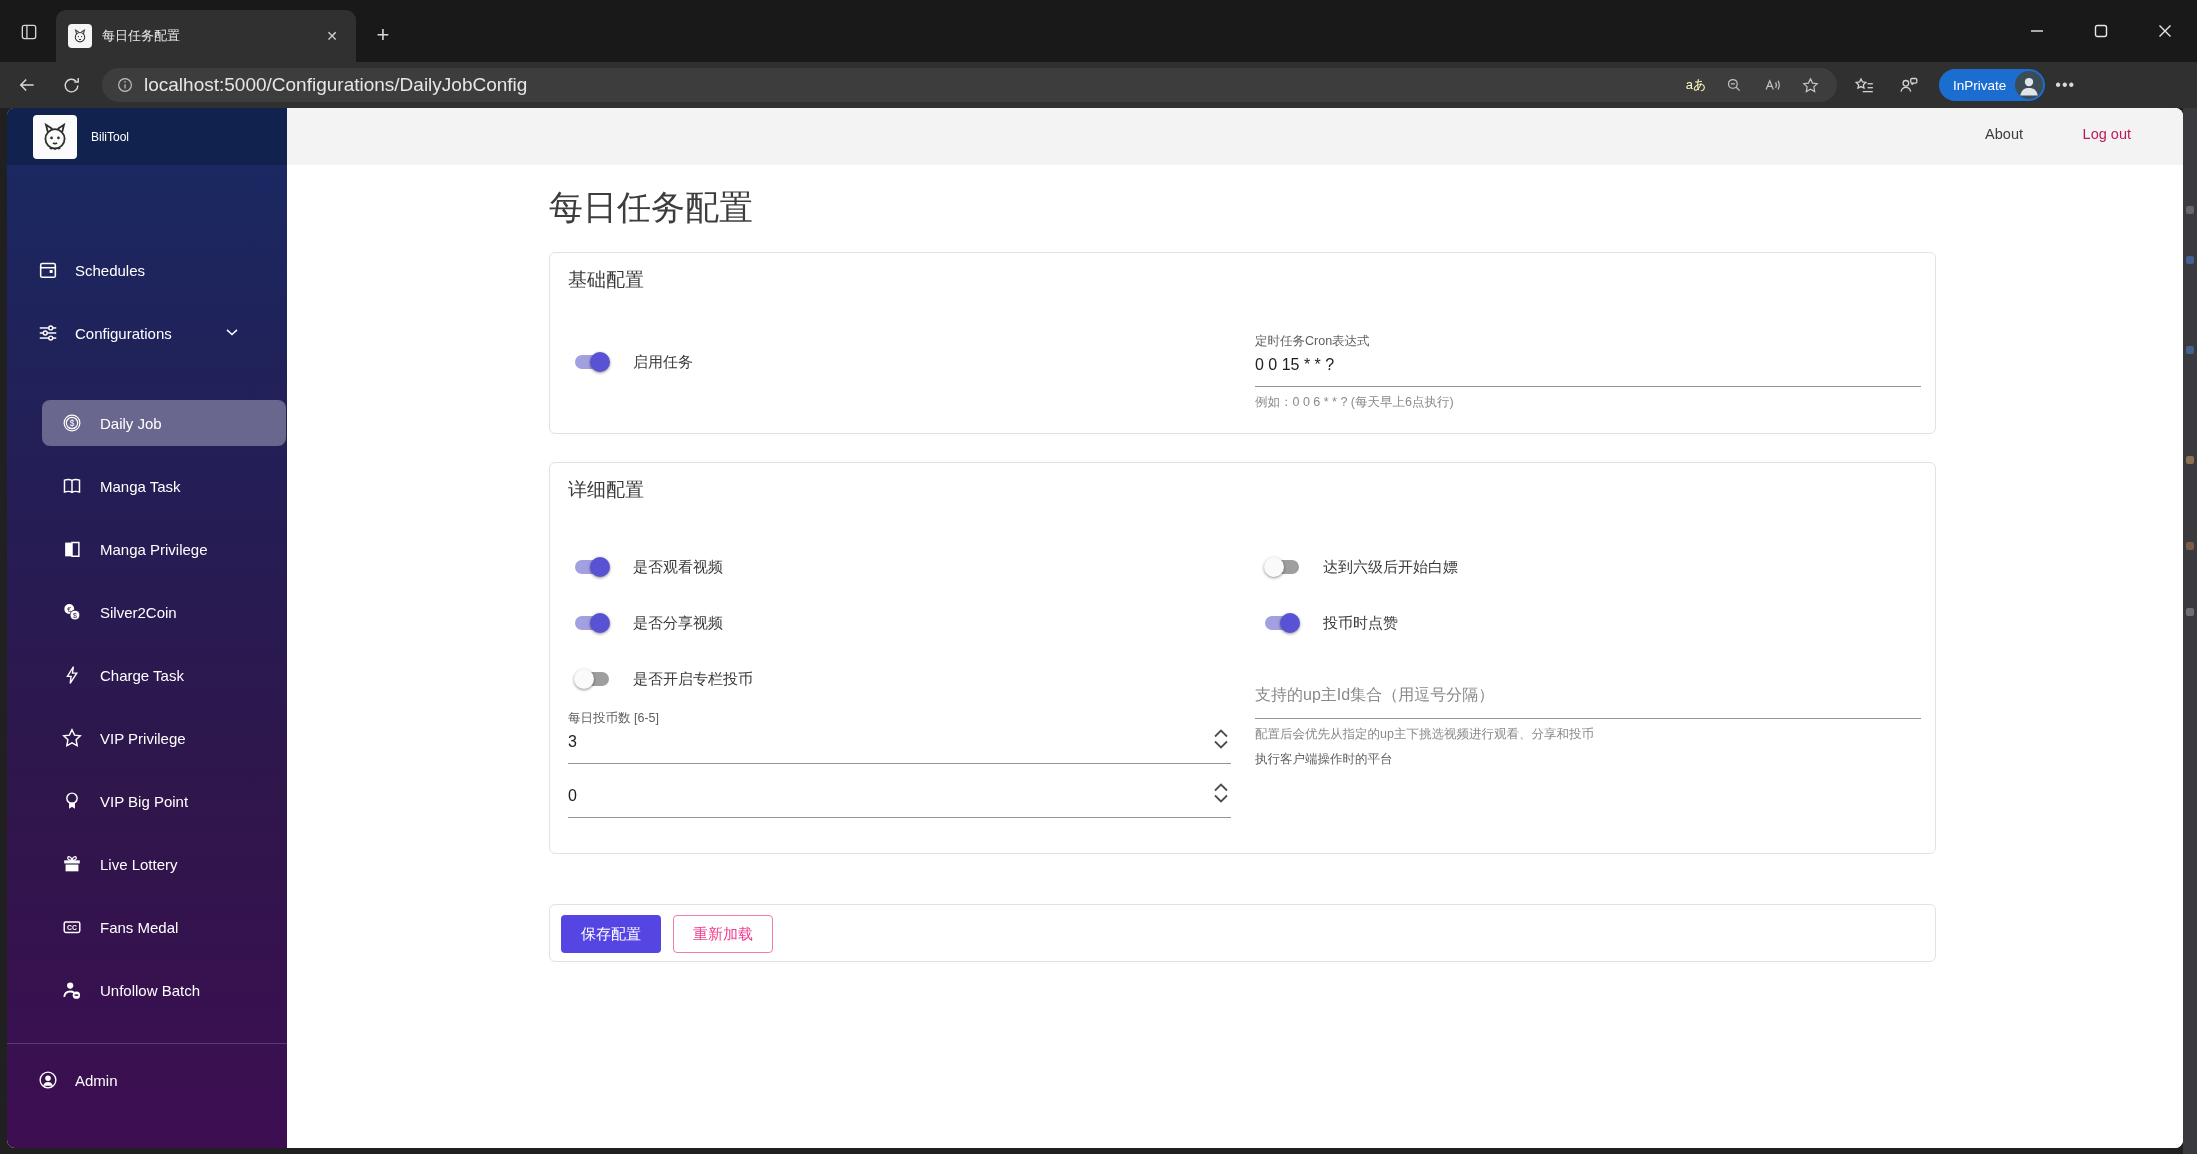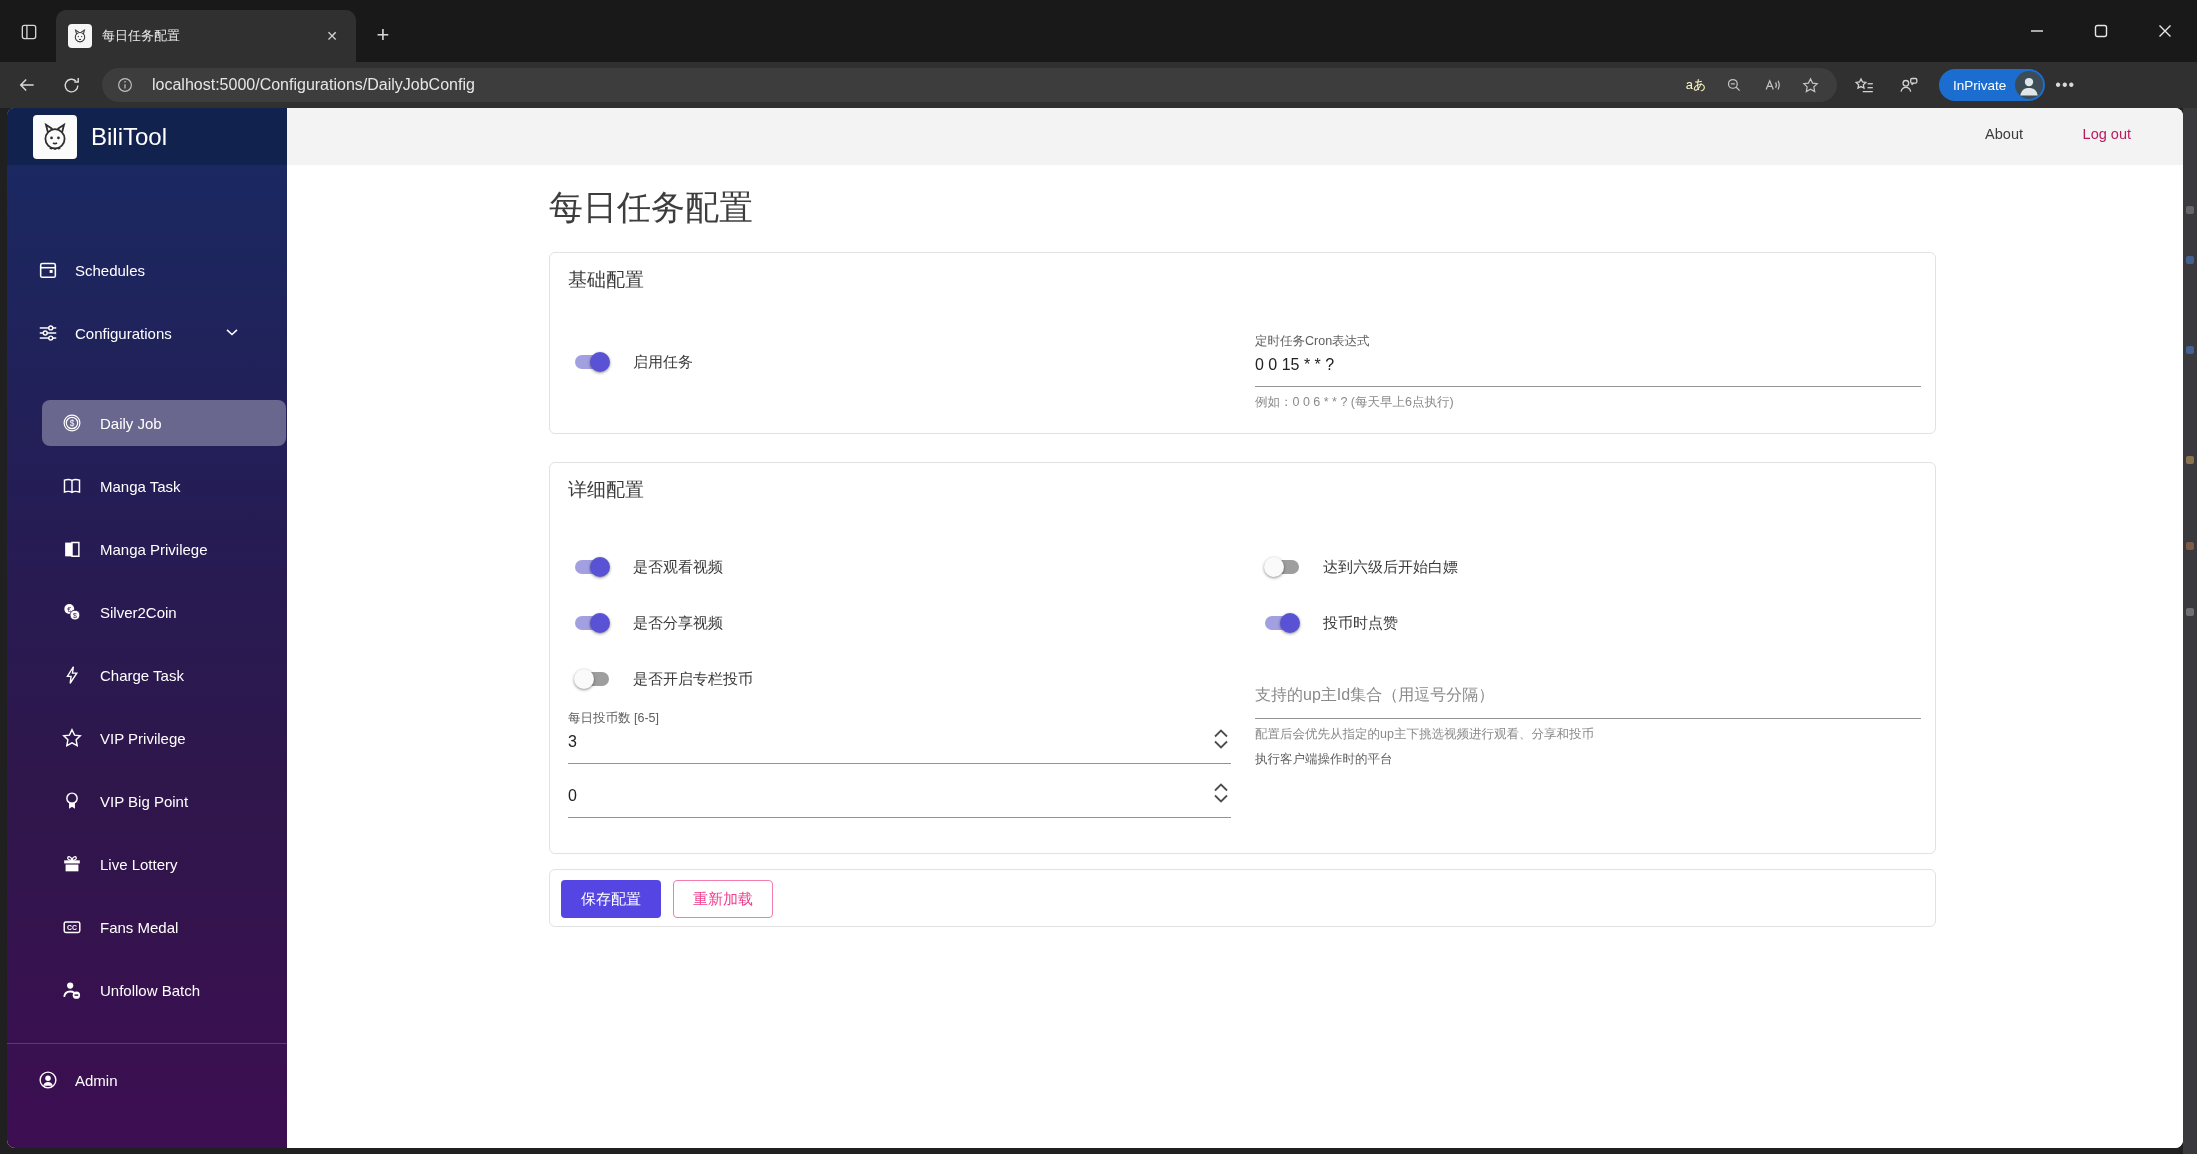--- a/index.html
+++ b/index.html
@@ -14,39 +14,39 @@
   .tab-title { color:#e9e9e9; font-size:13px; margin-left:10px; flex:1; white-space:nowrap; overflow:hidden; }
   .tab-close { color:#cfcfcf; font-size:14px; width:24px; height:24px; display:flex; align-items:center; justify-content:center; border-radius:4px; }
   .newtab { position:absolute; left:366px; top:18px; width:34px; height:34px; color:#d6d6d6; font-size:22px; display:flex; align-items:center; justify-content:center; }
   .wincontrols { position:absolute; right:0; top:0; height:62px; display:flex; }
   .winbtn { width:64px; height:62px; display:flex; align-items:center; justify-content:center; color:#e8e8e8; }
 
   .toolbar { position:absolute; left:0; top:62px; width:2197px; height:46px; background:#303030; display:flex; align-items:center; }
   .nav-btn { width:34px; height:34px; display:flex; align-items:center; justify-content:center; color:#d9d9d9; margin-left:10px; border-radius:6px; }
   .urlpill { margin-left:14px; width:1735px; height:34px; background:#3d3d3d; border-radius:17px; display:flex; align-items:center; padding:0 12px; }
   .url-info { width:22px; height:22px; display:flex; align-items:center; justify-content:center; flex:none; }
-  .url-text { color:#e6e6e6; font-size:16px; margin-left:16px; flex:1; white-space:nowrap; overflow:hidden; }
+  .url-text { color:#e6e6e6; font-size:19px; margin-left:8px; flex:1; white-space:nowrap; overflow:hidden; }
   .pill-ic { width:30px; height:28px; display:flex; align-items:center; justify-content:center; color:#fef9c3; font-size:13px; margin-left:8px; flex:none; border-radius:5px; }
   .chrome-ic { width:34px; height:32px; display:flex; align-items:center; justify-content:center; margin-left:10px; flex:none; border-radius:5px; }
   .inprivate { margin-left:14px; height:32px; background:#1c6dd0; border-radius:16px; display:flex; align-items:center; padding:2px 2px 2px 14px; }
   .inprivate-label { color:#fff; font-size:13.5px; margin-right:9px; }
   .inprivate-avatar { width:28px; height:28px; border-radius:50%; background:#3c4c57; display:flex; align-items:center; justify-content:center; overflow:hidden; }
   .dots { color:#d9d9d9; font-size:16px; letter-spacing:1px; margin:0 16px 0 10px; }
 
   
   .webview { position:absolute; left:7px; top:108px; width:2176px; height:1040px; background:#ffffff; border-radius:8px; overflow:hidden; }
   .edge-rail { position:absolute; right:0; top:108px; width:14px; height:1046px; background:#3a3a3e; display:flex; flex-direction:column; align-items:center; }
   .rail-dot { width:8px; height:8px; border-radius:2px; opacity:.55; flex:none; }
 
   
   .sidebar { position:absolute; left:0; top:0; width:280px; height:1040px;
              background:linear-gradient(180deg,#192a63 0%,#251d55 38%,#2f164b 66%,#3d0e52 100%); }
   .side-header { height:57px; background:#12224e; display:flex; align-items:center; padding-left:26px; }
   .brand-logo { width:44px; height:44px; background:#fbfbfb; border-radius:4px; display:flex; align-items:center; justify-content:center; flex:none; }
-  .brand-name { color:#fff; font-size:24px; margin-left:14px; }
+  .brand-name { color:#fff; font-size:12px; margin-left:14px; }
   .nav-item { position:absolute; left:0; width:280px; height:46px; display:flex; align-items:center; color:#fff; font-size:15px; }
   .nav-item .ni-icon { position:absolute; left:30px; width:22px; height:22px; display:flex; align-items:center; justify-content:center; }
   .nav-item .ni-label { position:absolute; left:68px; }
   .sub-item .ni-icon { left:54px; }
   .sub-item .ni-label { left:93px; }
   .sel-pill { position:absolute; left:35px; width:244px; height:46px; background:rgba(255,255,255,.32); border-radius:8px; }
   .chev { position:absolute; left:215px; }
   .side-divider { position:absolute; left:0; top:935px; width:280px; border-top:1px solid rgba(255,255,255,.18); }
 
   
@@ -54,21 +54,21 @@
   .hdr-about { position:absolute; right:160px; top:18px; font-size:14.5px; color:#3c3c3c; }
   .hdr-logout { position:absolute; right:52px; top:18px; font-size:14.5px; color:#be185d; }
 
   
   .main { position:absolute; left:280px; top:57px; width:1896px; height:983px; background:#fff; }
   .page-title { position:absolute; left:262px; top:20px; font-size:34px; color:#3d3d3d; }
   .card { position:absolute; left:262px; width:1387px; background:#fff; border:1px solid #e2e2e2; border-radius:6px; }
   .card-h { position:absolute; left:18px; top:14px; font-size:19px; font-weight:500; color:#3a3a3a; }
   #card-basic { top:87px; height:182px; }
   #card-detail { top:297px; height:392px; }
-  #card-actions { top:704px; height:58px; }
+  #card-actions { top:739px; height:58px; }
 
   .toggle-row { position:absolute; height:20px; display:flex; align-items:center; }
   .switch { width:36px; height:20px; position:relative; flex:none; }
   .switch .track { position:absolute; left:1px; top:3px; width:34px; height:14px; border-radius:7px; background:#9e9e9e; }
   .switch .thumb { position:absolute; left:0; top:0; width:20px; height:20px; border-radius:50%; background:#fafafa; box-shadow:0 1px 3px rgba(0,0,0,.45); }
   .switch.on .track { background:#a2a0e0; }
   .switch.on .thumb { left:16px; background:#5a52d5; }
   .t-label { margin-left:23px; font-size:15px; color:#3a3a3a; white-space:nowrap; }
 
   .mfield { position:absolute; }

